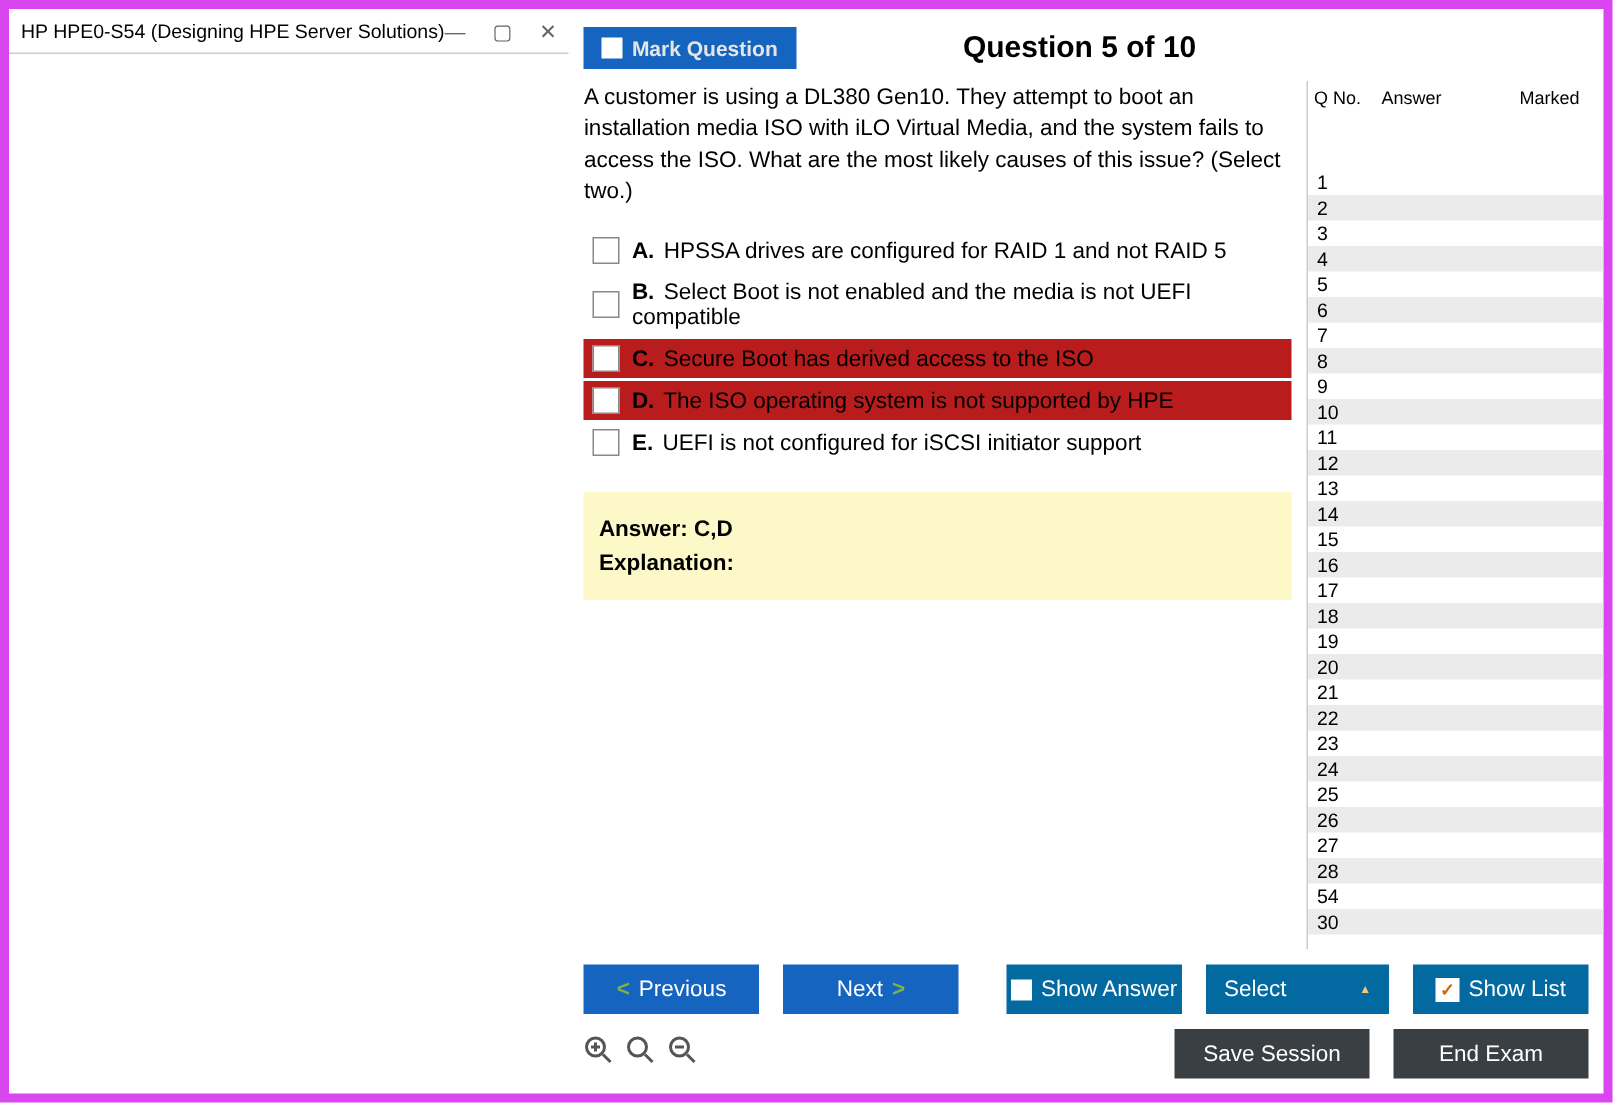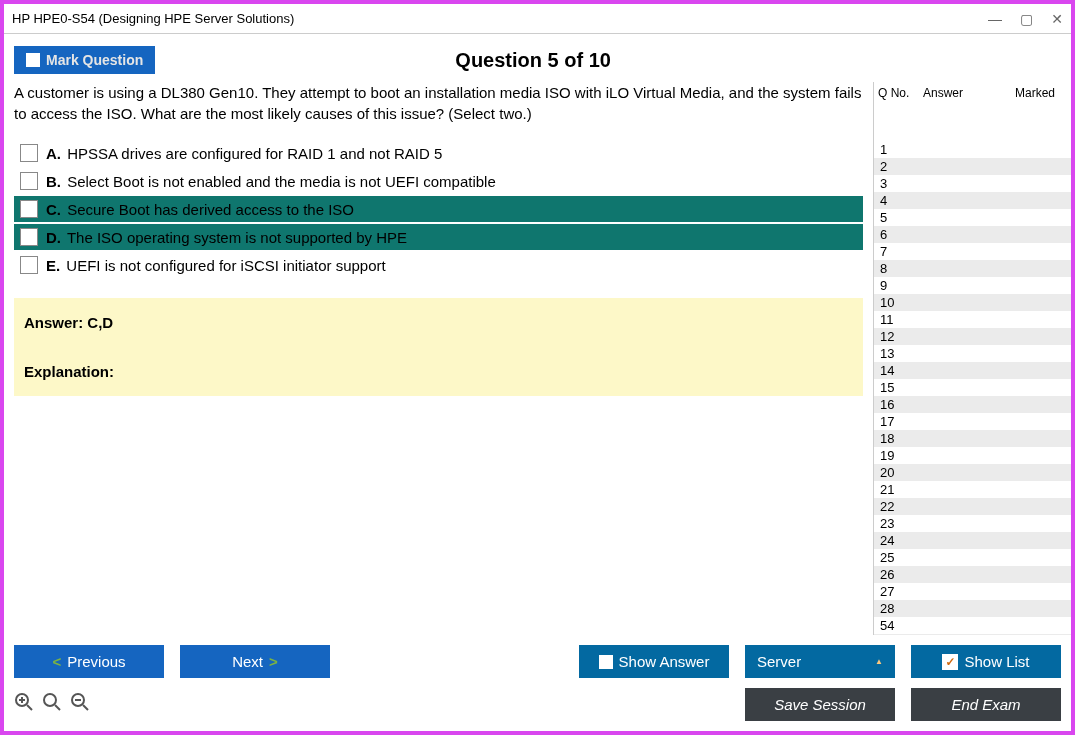--- a/index.html
+++ b/index.html
@@ -1,51 +1,51 @@
 <!DOCTYPE html>
 <html><head>
 <meta charset="utf-8">
 <style>
 * { box-sizing: border-box; margin: 0; padding: 0; }
 body { font-family: Arial, sans-serif; background: #fff; }
-.window { width: 1075px; height: 735px; border: 4px solid #d946ef; display: flex; flex-direction: column; position: relative; justify-content: space-between; }
+.window { width: 1075px; height: 735px; border: 6px solid #d946ef; display: flex; flex-direction: row; position: relative; justify-content: space-between; }
 .titlebar { height: 30px; display: flex; align-items: center; justify-content: space-between; padding: 0 8px; border-bottom: 1px solid #ccc; font-size: 13px; }
 .titlebar-controls { display: flex; gap: 18px; align-items: center; color: #666; }
 .titlebar-controls span { cursor: pointer; font-size: 14px; }
 .content { flex: 1; display: flex; flex-direction: column; overflow: hidden; }
 .top-row { display: flex; align-items: center; padding: 12px 10px 8px 10px; }
 .mark-btn { background: #1565c0; color: #e5e5e5; border: none; padding: 6px 12px; font-size: 14px; font-weight: bold; display: flex; align-items: center; gap: 6px; cursor: pointer; }
 .mark-check { width: 14px; height: 14px; background: #fff; display: inline-block; }
 .question-title { flex: 1; text-align: center; font-size: 20px; font-weight: bold; padding-right: 150px; }
 .main-area { flex: 1; display: flex; overflow: hidden; }
 .left-panel { flex: 1; padding: 0 10px; overflow-y: auto; }
 .question-text { font-size: 15px; line-height: 1.4; margin-bottom: 16px; }
 .option { display: flex; align-items: center; gap: 8px; padding: 4px 6px; margin-bottom: 2px; font-size: 15px; }
-.option.correct { background: #0f766e; }
+.option.correct { background: #b91c1c; }
 .option-check { width: 18px; height: 18px; border: 1px solid #888; background: #fff; flex-shrink: 0; }
 .option-label { font-weight: bold; margin-right: 2px; }
 .answer-box { background: #fdf8c8; padding: 16px 10px; margin-top: 20px; }
-.answer-box .ans-line { font-weight: bold; font-size: 15px; margin-bottom: 32px; }
+.answer-box .ans-line { font-weight: bold; font-size: 15px; margin-bottom: 6px; }
 .answer-box .exp-line { font-weight: bold; font-size: 15px; }
 .right-panel { width: 198px; border-left: 1px solid #ccc; display: flex; flex-direction: column; gap: 37px; }
 .list-header { display: flex; font-size: 12px; padding: 4px 4px; }
 .list-header .col-qno { width: 45px; }
 .list-header .col-ans { width: 80px; }
 .list-header .col-mark { flex: 1; text-align: center; }
 .list-body { flex: 1; overflow-y: scroll; position: relative; }
 .list-row { display: flex; font-size: 13px; padding: 0 4px; height: 17px; align-items: center; }
 .list-row.even { background: #ebebeb; }
 .list-row .col-qno { width: 45px; padding-left: 2px; }
 .bottom-bar { padding: 10px; }
 .btn-row1 { display: flex; gap: 16px; align-items: center; margin-bottom: 10px; }
 .btn-row2 { display: flex; align-items: center; }
 .btn { padding: 8px 0; font-size: 15px; color: #fff; border: none; cursor: pointer; display: flex; align-items: center; justify-content: center; gap: 6px; font-weight: 500; }
 .btn-blue { background: #1565c0; width: 150px; }
 .btn-orange { background: #0369a1; width: 150px; }
-.btn-dark { background: #3a3f44; width: 150px; font-style: italic; }
+.btn-dark { background: #3a3f44; width: 130px; }
 .btn .chev { color: #7cb342; font-weight: bold; }
 .btn .chev-r { color: #7cb342; font-weight: bold; }
 .btn .sq { width: 14px; height: 14px; background: #fff; display: inline-block; }
 .btn .sq-check { width: 16px; height: 16px; background: #fff; color: #d0690f; display: inline-flex; align-items: center; justify-content: center; font-size: 12px; font-weight: bold; }
 .btn .tri { color: #fbc77d; font-size: 8px;}
 .spacer { flex: 1; }
 .zoom-icons { display: flex; gap: 8px; color: #555; font-size: 20px; }
 .zoom-icons span { cursor: pointer; }
 </style>
 </head>
@@ -211,21 +211,21 @@
         <button class="btn btn-blue">
           <span>Next</span>
           <span class="chev-r">&gt;</span>
         </button>
         <div class="spacer"></div>
         <button class="btn btn-orange">
           <span class="sq"></span>
           <span>Show Answer</span>
         </button>
         <button class="btn btn-orange" style="justify-content: space-between; padding: 8px 12px;">
-          <span>Server</span>
+          <span>Select</span>
           <span class="tri">▲</span>
         </button>
         <button class="btn btn-orange">
           <span class="sq-check">✓</span>
           <span>Show List</span>
         </button>
       </div>
       <div class="btn-row2">
         <div class="zoom-icons">
           <span>

